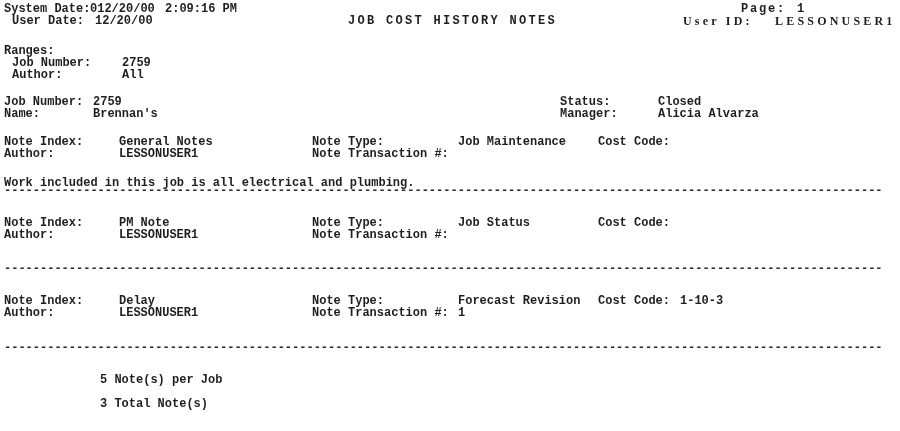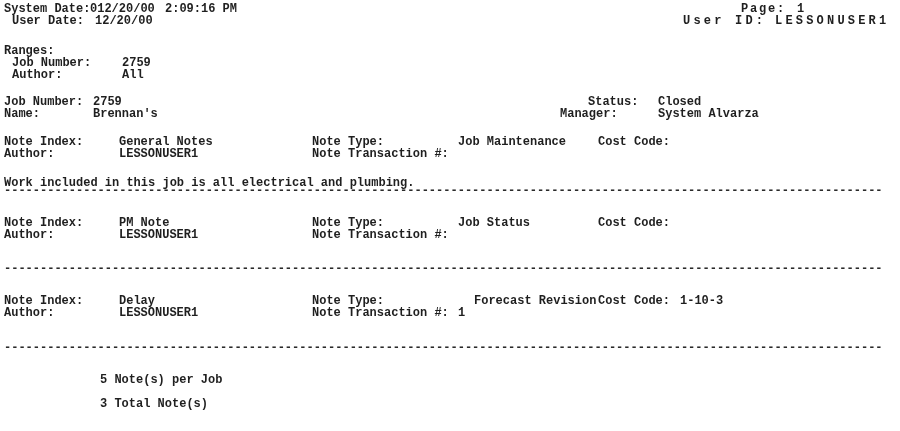--- a/index.html
+++ b/index.html
@@ -10,53 +10,54 @@
     font-family:"Liberation Mono","DejaVu Sans Mono",monospace;
     font-weight:700;
     font-size:12px;
     line-height:12px;
     color:#1f1f1f;
     overflow:hidden;
   }
   .t { position:absolute; white-space:pre; }
   .ls-a { letter-spacing:2.3px; }  
   .ls-b { letter-spacing:1.8px;padding-left:41px; }  
-  .ls-c { letter-spacing:3.2px; }  
+  .ls-c { letter-spacing:3.2px;font-family:Liberation Serif, serif; }  
   .divider { width:880px; overflow:hidden; color:#2a2a2a; }
 </style>
 </head>
 <body>
 
 <div class="report">
 
   <span class="t" style="left:4px;top:3px">System Date:</span>
   <span class="t" style="left:90px;top:3px">012/20/00</span>
   <span class="t" style="left:165px;top:3px">2:09:16 PM</span>
   <span class="t ls-b" style="left:700px;top:3px">Page:</span>
   <span class="t ls-b" style="left:756px;top:3px">1</span>
 
   <span class="t" style="left:12px;top:15px">User Date:</span>
   <span class="t" style="left:95px;top:15px">12/20/00</span>
+  <span class="t ls-a" style="left:348px;top:15px">JOB COST HISTORY NOTES</span>
   <span class="t ls-c" style="left:683px;top:15px">User ID:</span>
   <span class="t ls-c" style="left:775px;top:15px">LESSONUSER1</span>
 
   <span class="t" style="left:4px;top:45px">Ranges:</span>
   <span class="t" style="left:12px;top:57px">Job Number:</span>
   <span class="t" style="left:122px;top:57px">2759</span>
   <span class="t" style="left:12px;top:69px">Author:</span>
   <span class="t" style="left:122px;top:69px">All</span>
 
   <span class="t" style="left:4px;top:96px">Job Number:</span>
   <span class="t" style="left:93px;top:96px">2759</span>
-  <span class="t" style="left:588px;top:96px">Status:</span>
+  <span class="t" style="left:560px;top:96px">Status:</span>
   <span class="t" style="left:658px;top:96px">Closed</span>
   <span class="t" style="left:4px;top:108px">Name:</span>
   <span class="t" style="left:93px;top:108px">Brennan's</span>
   <span class="t" style="left:560px;top:108px">Manager:</span>
-  <span class="t" style="left:658px;top:108px">System Alvarza</span>
+  <span class="t" style="left:658px;top:108px">Alicia Alvarza</span>
 
   <span class="t" style="left:4px;top:136px">Note Index:</span>
   <span class="t" style="left:119px;top:136px">General Notes</span>
   <span class="t" style="left:312px;top:136px">Note Type:</span>
   <span class="t" style="left:458px;top:136px">Job Maintenance</span>
   <span class="t" style="left:598px;top:136px">Cost Code:</span>
   <span class="t" style="left:680px;top:136px"></span>
   <span class="t" style="left:4px;top:148px">Author:</span>
   <span class="t" style="left:119px;top:148px">LESSONUSER1</span>
   <span class="t" style="left:312px;top:148px">Note Transaction #:</span>
@@ -72,21 +73,21 @@
   <span class="t" style="left:680px;top:217px"></span>
   <span class="t" style="left:4px;top:229px">Author:</span>
   <span class="t" style="left:119px;top:229px">LESSONUSER1</span>
   <span class="t" style="left:312px;top:229px">Note Transaction #:</span>
   <span class="t" style="left:458px;top:229px"></span>
   <span class="t divider" style="left:4px;top:263px">----------------------------------------------------------------------------------------------------------------------------------</span>
 
   <span class="t" style="left:4px;top:295px">Note Index:</span>
   <span class="t" style="left:119px;top:295px">Delay</span>
   <span class="t" style="left:312px;top:295px">Note Type:</span>
-  <span class="t" style="left:474px;top:295px">Forecast Revision</span>
+  <span class="t" style="left:458px;top:295px">Forecast Revision</span>
   <span class="t" style="left:598px;top:295px">Cost Code:</span>
   <span class="t" style="left:680px;top:295px">1-10-3</span>
   <span class="t" style="left:4px;top:307px">Author:</span>
   <span class="t" style="left:119px;top:307px">LESSONUSER1</span>
   <span class="t" style="left:312px;top:307px">Note Transaction #:</span>
   <span class="t" style="left:458px;top:307px">1</span>
   <span class="t divider" style="left:4px;top:342px">----------------------------------------------------------------------------------------------------------------------------------</span>
 
   <span class="t" style="left:100px;top:374px">5 Note(s) per Job</span>
   <span class="t" style="left:100px;top:398px">3 Total Note(s)</span>

